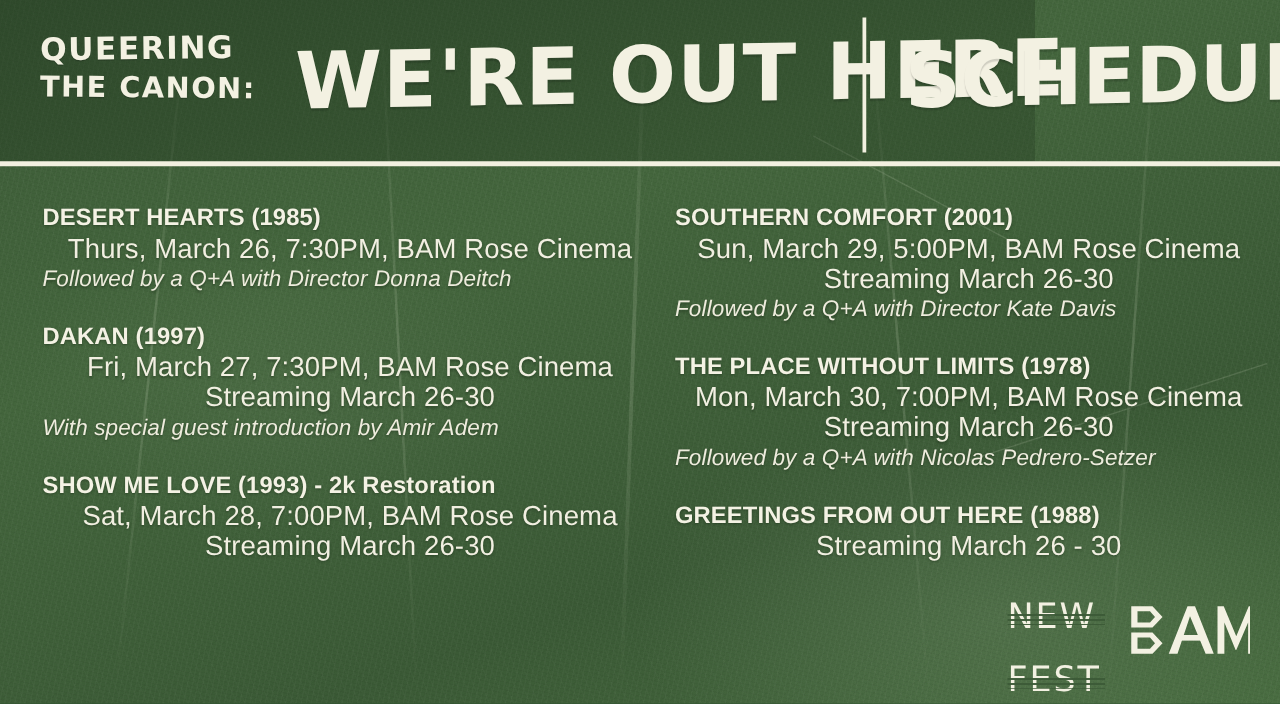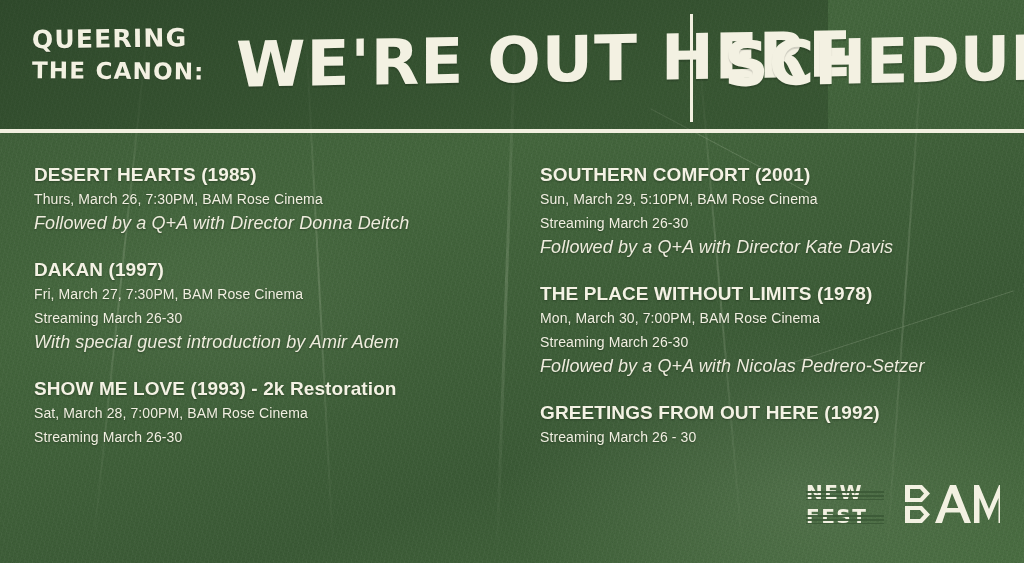--- a/index.html
+++ b/index.html
@@ -145,25 +145,26 @@
     font-size: 19px;
     line-height: 25px;
     letter-spacing: .1px;
     white-space: nowrap;
     text-shadow: 0 1px 2px rgba(20,36,18,.45);
   }
   .film-line {
     color: #f1efe1;
     font-family: "Liberation Sans", sans-serif;
     font-weight: 400;
-    font-size: 14px;
+    font-size: 22px;
     line-height: 24px;
     letter-spacing: .1px;
     white-space: nowrap;
     text-shadow: 0 1px 2px rgba(20,36,18,.45);
+    text-align: center;
   }
   .film-note {
     color: #eeecdd;
     font-family: "Liberation Sans", sans-serif;
     font-style: italic;
     font-weight: 400;
     font-size: 18px;
     line-height: 24px;
     letter-spacing: .1px;
     white-space: nowrap;
@@ -181,26 +182,27 @@
   }
   .logo-newfest {
     width: 78px;
     display: flex;
     flex-direction: column;
     gap: 3px;
   }
   .nf-word {
     color: #f3f1e2;
     font-family: "DejaVu Sans", sans-serif;
-    font-weight: 700;
-    font-size: 20px;
+    font-weight: 400;
+    font-size: 28px;
     line-height: 21px;
     letter-spacing: 1.5px;
     position: relative;
     display: inline-block;
+    margin-top: 27px;
   }
   
   .nf-word::after {
     content: "";
     position: absolute;
     left: 0; right: 0;
     top: 45%;
     height: 9px;
     background: repeating-linear-gradient(
       to bottom,
@@ -262,32 +264,32 @@
         </div>
         <div class="film">
           <div class="film-title">SHOW ME LOVE (1993) - 2k Restoration</div>
           <div class="film-line">Sat, March 28, 7:00PM, BAM Rose Cinema</div>
           <div class="film-line">Streaming March 26-30</div>
         </div>
       </div>
     <div class="col col-right" id="col-right">
         <div class="film">
           <div class="film-title">SOUTHERN COMFORT (2001)</div>
-          <div class="film-line">Sun, March 29, 5:10PM, BAM Rose Cinema</div>
+          <div class="film-line">Sun, March 29, 5:00PM, BAM Rose Cinema</div>
           <div class="film-line">Streaming March 26-30</div>
           <div class="film-note">Followed by a Q+A with Director Kate Davis</div>
         </div>
         <div class="film">
           <div class="film-title">THE PLACE WITHOUT LIMITS (1978)</div>
           <div class="film-line">Mon, March 30, 7:00PM, BAM Rose Cinema</div>
           <div class="film-line">Streaming March 26-30</div>
           <div class="film-note">Followed by a Q+A with Nicolas Pedrero-Setzer</div>
         </div>
         <div class="film">
-          <div class="film-title">GREETINGS FROM OUT HERE (1992)</div>
+          <div class="film-title">GREETINGS FROM OUT HERE (1988)</div>
           <div class="film-line">Streaming March 26 - 30</div>
         </div>
       </div>
 
   </div>
 
   <div class="logos">
 
     <div class="logo-newfest">
       <span class="nf-word">NEW</span>

